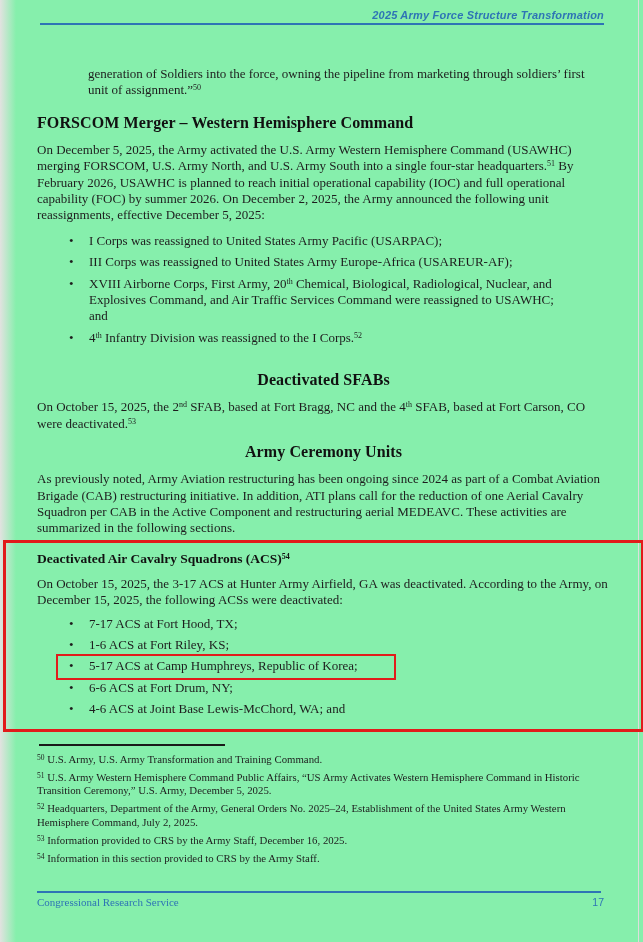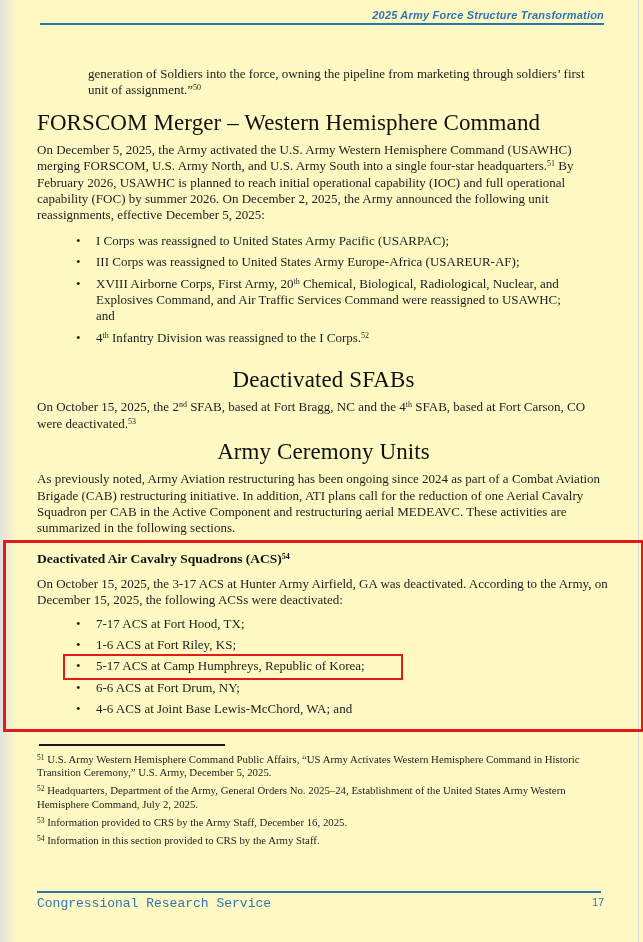--- a/index.html
+++ b/index.html
@@ -5,21 +5,21 @@
   html,body{margin:0;padding:0;}
   body{
     width:643px;height:942px;
     background:#f2f2f0;
     font-family:"Liberation Serif", serif;
     color:#1d1d1d;
     -webkit-font-smoothing:antialiased;
   }
   .page{
     position:relative;width:643px;height:942px;
-    background:#fef9c3;overflow:hidden;
+    background:#86efac;overflow:hidden;
   }
   .edge-left{
     position:absolute;left:0;top:0;width:16px;height:942px;
     background:linear-gradient(90deg,#e2e2e0,rgba(252,252,251,0));
   }
   .edge-right{
     position:absolute;right:4px;top:0;width:1px;height:942px;
     background:#dededc;
   }
   
@@ -34,30 +34,30 @@
     background:#2e74b5;
   }
   
   .content{
     position:absolute;left:37px;top:66px;width:573px;
     font-size:13px;line-height:16.4px;
   }
   sup{font-size:8px;line-height:0;vertical-align:4px;font-family:Liberation Serif, serif;}
   .quote{margin:0 0 14px 51px;width:505px;}
   h1{
-    font-size:23px;line-height:20px;font-weight:normal;color:#111;
+    font-size:16px;line-height:20px;font-weight:bold;color:#111;
     margin:5px 0 9px 0;letter-spacing:.1px;
   }
   h1.mt{margin-top:10px;text-align:center;}
   p.body{margin:0 0 9px 0;}
   ul.blist{
     list-style:none;margin:2px 0 0 0;padding:0 0 0 51px;width:475px;
   }
   ul.blist li{
-    position:relative;margin:0 0 5px 8px;
+    position:relative;margin:0 0 5px 1px;
   }
   ul.blist li::before{
     content:"\2022";position:absolute;left:-20px;top:0;
     font-size:13px;color:#1d1d1d;
   }
   .gap{height:9px;}
   
   .red-section{
     border:3px solid #e11b1b;
     margin:3px -34px 0 -34px;
@@ -79,22 +79,22 @@
   .footnotes{font-size:10.8px;line-height:13.5px;}
   .fn{margin-bottom:4.5px;}
   .fn sup{font-size:7.5px;vertical-align:3px;}
   
   .footer-rule{
     position:absolute;left:37px;top:891px;width:564px;height:2px;
     background:#2e74b5;
   }
   .footer-org{
     position:absolute;left:37px;top:896px;
-    font-family:Liberation Mono, monospace;
-    font-size:13px;color:#2e74b5;
+    font-family:Liberation Serif, serif;
+    font-size:11px;color:#2e74b5;
   }
   .footer-page{
     position:absolute;right:39px;top:896px;
     font-family:"Liberation Sans", sans-serif;
     font-size:10.5px;color:#2e74b5;
   }
 </style>
 </head>
 <body>
 
@@ -133,20 +133,21 @@
         <li><span>7-17 ACS at Fort Hood, TX;</span></li>
         <li><span>1-6 ACS at Fort Riley, KS;</span></li>
         <li class="highlight"><div class="hl-box"></div><span>5-17 ACS at Camp Humphreys, Republic of Korea;</span></li>
         <li><span>6-6 ACS at Fort Drum, NY;</span></li>
         <li><span>4-6 ACS at Joint Base Lewis-McChord, WA; and</span></li>
       </ul>
     </section>
 
     <div class="fn-rule"></div>
     <div class="footnotes">
+      <div class="fn"><sup>50</sup> <span>U.S. Army, U.S. Army Transformation and Training Command.</span></div>
       <div class="fn"><sup>51</sup> <span>U.S. Army Western Hemisphere Command Public Affairs, “US Army Activates Western Hemisphere Command in Historic Transition Ceremony,” U.S. Army, December 5, 2025.</span></div>
       <div class="fn"><sup>52</sup> <span>Headquarters, Department of the Army, General Orders No. 2025–24, Establishment of the United States Army Western Hemisphere Command, July 2, 2025.</span></div>
       <div class="fn"><sup>53</sup> <span>Information provided to CRS by the Army Staff, December 16, 2025.</span></div>
       <div class="fn"><sup>54</sup> <span>Information in this section provided to CRS by the Army Staff.</span></div>
     </div>
   </div>
 
   <div class="footer-rule"></div>
   <div class="footer-org">Congressional Research Service</div>
   <div class="footer-page">17</div>

